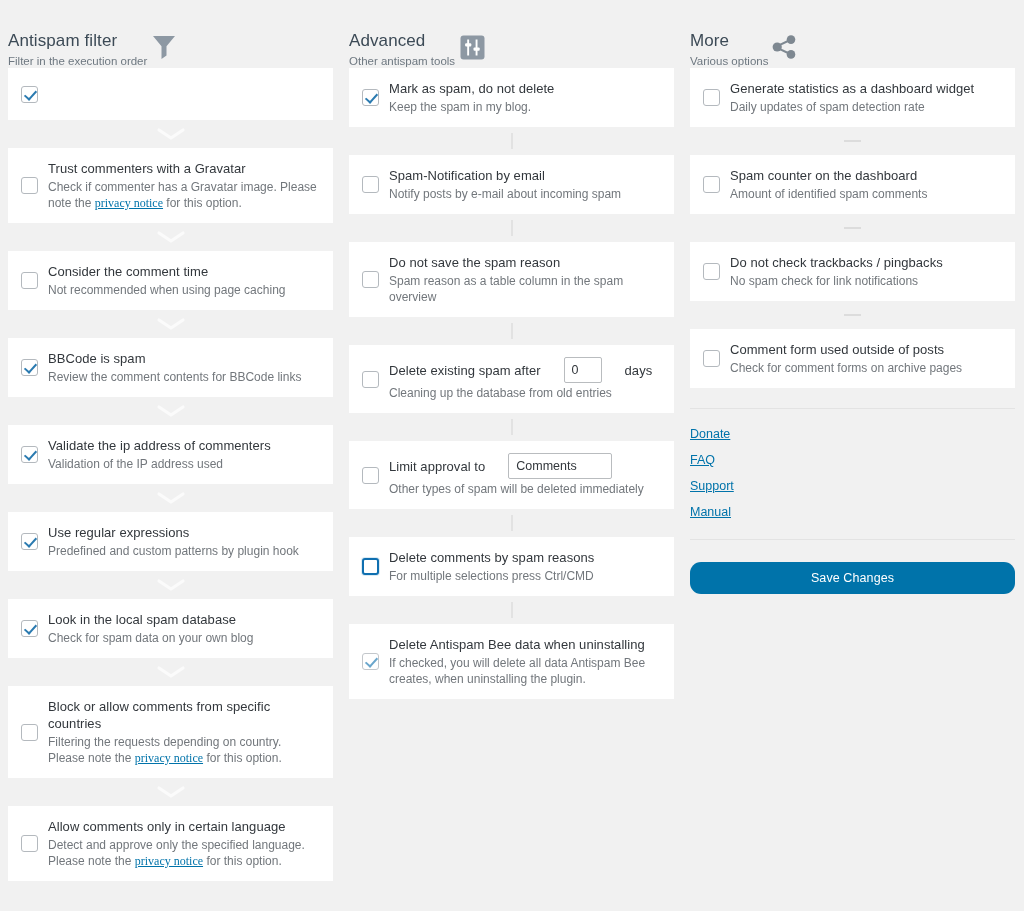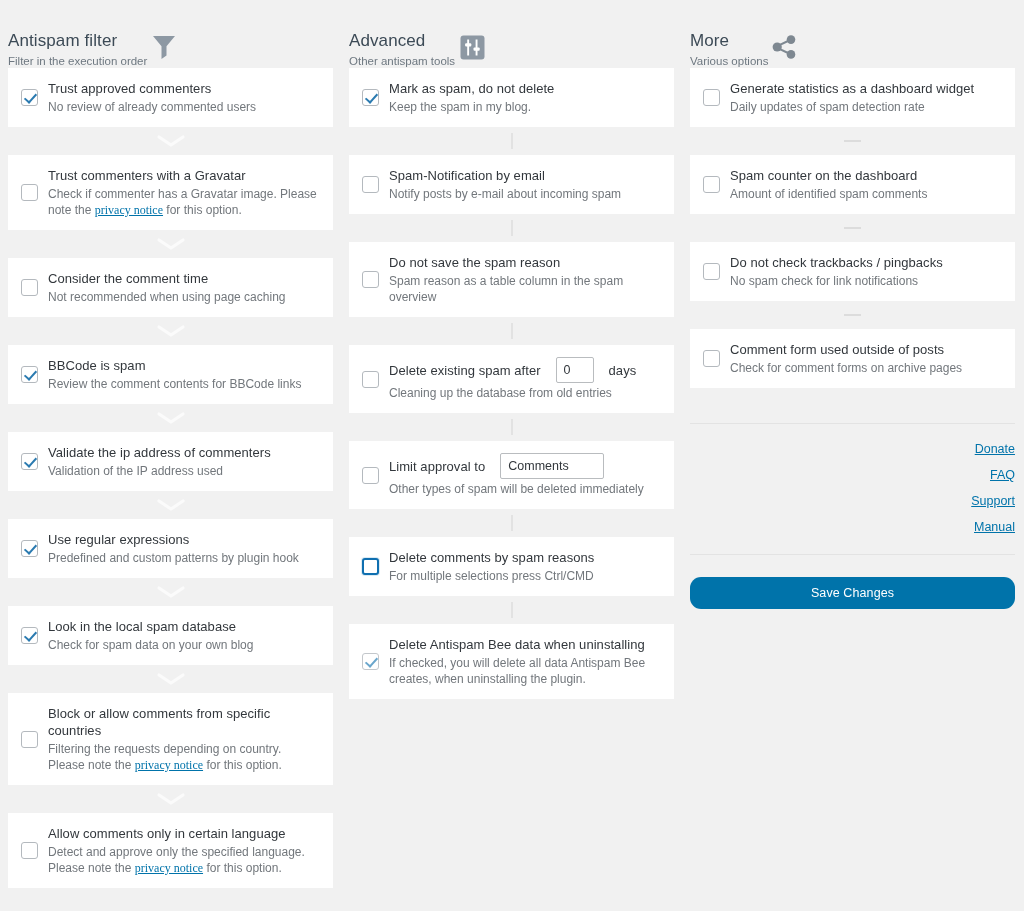--- a/index.html
+++ b/index.html
@@ -113,21 +113,21 @@
   .card-desc a, .link {
     color: #0073aa;
     text-decoration: underline;
     font-family: Liberation Serif, serif;
   }
 
   .inline-row {
     display: flex;
     align-items: center;
     flex-wrap: wrap;
-    gap: 8px;
+    gap: 16px;
   }
   .inline-row .card-label { white-space: nowrap; }
   .txtinput {
     border: 1px solid #b9bcbf;
     background: #fff;
     border-radius: 2px;
     font-size: 12.5px;
     color: #32373c;
     padding: 4px 7px;
     margin: 0 7px;
@@ -151,25 +151,25 @@
     width: 2px; height: 16px;
     background: #e2e2e2;
   }
   .sep-dash {
     width: 17px; height: 2px;
     background: #dcdcdc;
   }
 
   
   .links-block {
-    margin-top: 35px;
+    margin-top: 20px;
     border-top: 1px solid #e3e3e3;
     border-bottom: 1px solid #e3e3e3;
     padding: 12px 0 14px 0;
-    text-align: right;
+    text-align: left;
   }
   .links-block a {
     display: block;
     font-size: 12.5px;
     color: #0073aa;
     text-decoration: underline;
     line-height: 26px;
   }
   .save-wrap { padding: 22px 0 0 0; }
   .save-btn {
@@ -202,24 +202,20 @@
           <svg width="24" height="26" viewBox="0 0 24 26" aria-hidden="true">
             <path d="M1 2 H23 L14.5 12.2 V21.5 L9.5 25 V12.2 Z" fill="#8d98a3"></path>
           </svg>
         </div>
       </div>
       <div class="col-inner">
         <div class="card">
           <span class="cb-wrap">
             <span class="cb checked" role="checkbox" aria-checked="true"></span>
           </span>
-          <div class="card-body">
-            <div class="card-label">Trust approved commenters</div>
-            <div class="card-desc">No review of already commented users</div>
-          </div>
         </div>
         <div class="sep sep-chevron">
           <svg width="30" height="14" viewBox="0 0 30 14">
             <path d="M3 3 L15 11 L27 3" stroke="#fbfbfb" stroke-width="3.2" fill="none" stroke-linecap="round" stroke-linejoin="round"></path>
           </svg>
         </div>
         <div class="card">
           <span class="cb-wrap">
             <span class="cb" role="checkbox" aria-checked="false"></span>
           </span>

